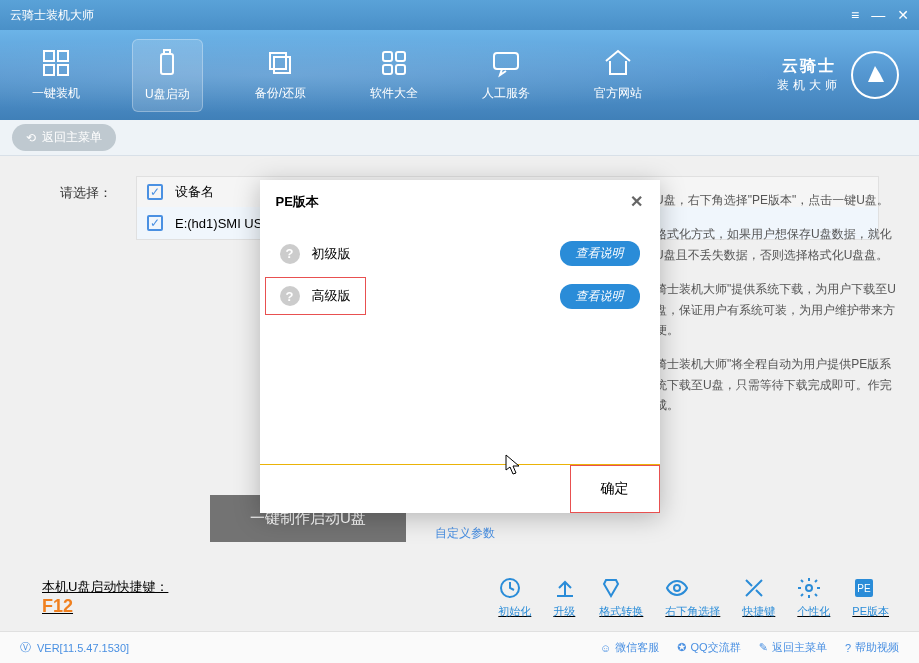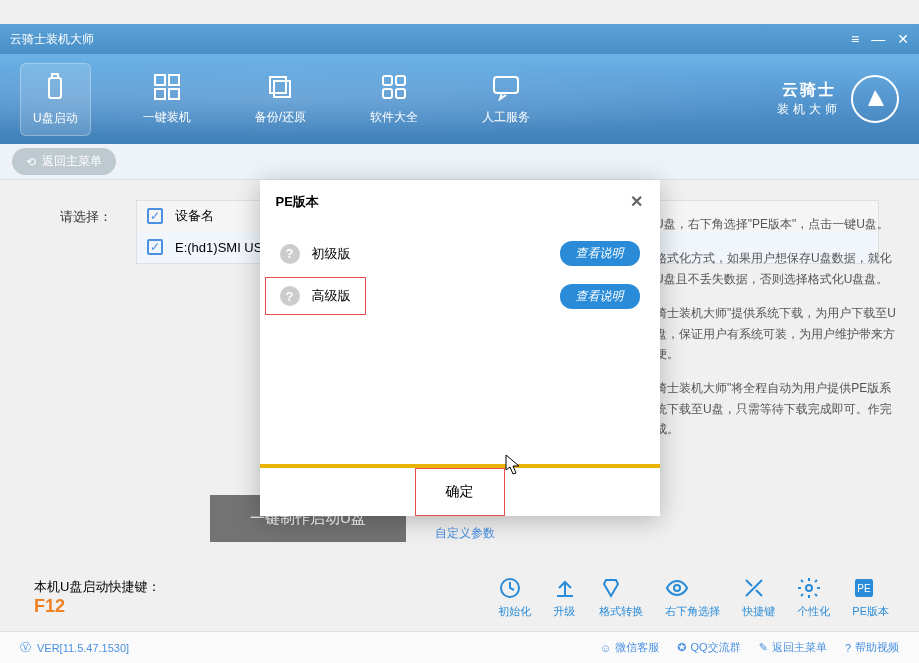--- a/index.html
+++ b/index.html
@@ -1,18 +1,18 @@
 <!DOCTYPE html>
 <html><head>
   <meta charset="utf-8">
   <style>
     * { margin: 0; padding: 0; box-sizing: border-box; font-family: "Microsoft YaHei", sans-serif; }
     body { width: 919px; height: 663px; background: #f0f0f0; overflow: hidden; position: relative; }
     
-    .titlebar { height: 30px; background: linear-gradient(to bottom, #5aa2d8, #4a90c8); display: flex; align-items: center; padding: 0 10px; justify-content: space-between; margin-top: 24px; }
+    .titlebar { height: 30px; background: linear-gradient(to bottom, #5aa2d8, #4a90c8); display: flex; align-items: center; padding: 0 10px; justify-content: space-between; }
     .titlebar-title { color: #fff; font-size: 12px; }
     .titlebar-controls { display: flex; gap: 12px; }
     .titlebar-controls span { color: #fff; cursor: pointer; font-size: 14px; }
     
     .header { height: 90px; background: linear-gradient(to bottom, #6cb4e8, #5496d0, #4080b8); display: flex; align-items: center; padding: 0 20px; position: relative; }
     .header::before { content: ''; position: absolute; inset: 0; background: radial-gradient(ellipse at 30% 50%, rgba(255,255,255,0.15), transparent 60%); }
     .nav-items { display: flex; gap: 40px; position: relative; z-index: 1; }
     .nav-item { display: flex; flex-direction: column; align-items: center; gap: 6px; color: #fff; cursor: pointer; padding: 8px 12px; border-radius: 6px; }
     .nav-item.active { background: rgba(255,255,255,0.15); border: 1px solid rgba(255,255,255,0.3); }
     .nav-item svg { width: 32px; height: 32px; fill: none; stroke: #fff; stroke-width: 2; }
@@ -37,21 +37,21 @@
     .table-header { background: #f5f5f5; display: flex; align-items: center; padding: 6px 10px; gap: 12px; font-size: 13px; }
     .table-row { display: flex; align-items: center; padding: 8px 10px; gap: 12px; font-size: 13px; background: #f0f6fc; }
     .checkbox { width: 16px; height: 16px; border: 2px solid #4a90e2; border-radius: 2px; display: flex; align-items: center; justify-content: center; color: #4a90e2; font-size: 12px; }
     
     .instructions { position: absolute; left: 655px; top: 34px; width: 242px; font-size: 12px; color: #555; line-height: 1.7; }
     .instructions p { margin-bottom: 14px; }
     
     .main-btn { position: absolute; left: 210px; top: 495px; background: #737373; color: #fff; border: none; padding: 14px 40px; font-size: 15px; cursor: pointer; }
     .custom-link { position: absolute; left: 435px; top: 525px; color: #4a90e2; font-size: 12px; cursor: pointer; }
     
-    .footer1 { position: absolute; bottom: 36px; left: 4px; right: 0; height: 60px; display: flex; align-items: center; padding: 0 30px; justify-content: space-between; }
+    .footer1 { position: absolute; bottom: 36px; left: 12px; right: 0; height: 60px; display: flex; align-items: center; padding: 0 30px; justify-content: space-between; text-decoration: underline; }
     .hotkey-info { font-size: 13px; }
     .hotkey-info .key { color: #f08020; font-size: 18px; font-weight: bold; }
     .tool-icons { display: flex; gap: 22px; }
     .tool-icon { display: flex; flex-direction: column; align-items: flex-start; gap: 4px; color: #2a8cd8; font-size: 11px; cursor: pointer; }
     .tool-icon svg { width: 24px; height: 24px; fill: none; stroke: #2a8cd8; stroke-width: 2; }
     
     .footer2 { position: absolute; bottom: 0; left: 0; right: 0; height: 32px; background: #fafafa; border-top: 1px solid #e0e0e0; display: flex; align-items: center; padding: 0 20px; justify-content: space-between; font-size: 11px; color: #4a90e2; }
     .version { display: flex; align-items: center; gap: 6px; }
     .footer-links { display: flex; gap: 18px; }
     .footer-link { display: flex; align-items: center; gap: 4px; cursor: pointer; }
@@ -60,55 +60,55 @@
     .modal { width: 400px; background: #fff; box-shadow: 0 4px 24px rgba(0,0,0,0.25); pointer-events: auto; margin-top: 60px; height: fit-content; }
     .modal-header { display: flex; justify-content: space-between; align-items: center; padding: 12px 16px; font-size: 13px; font-weight: bold; }
     .modal-close { cursor: pointer; font-size: 16px; color: #666; }
     .modal-body { padding: 8px 0; }
     .pe-option { display: flex; align-items: center; justify-content: space-between; padding: 10px 20px; }
     .pe-option.highlighted { outline: 1.5px solid #e85050; outline-offset: -2px; margin: 0 4px; padding: 10px 16px; width: fit-content; margin-left: 4px; }
     .pe-left { display: flex; align-items: center; gap: 12px; }
     .help-icon { width: 20px; height: 20px; border-radius: 50%; background: #ccc; color: #fff; display: flex; align-items: center; justify-content: center; font-size: 13px; font-weight: bold; }
     .pe-name { font-size: 13px; }
     .view-btn { background: #2a8cd8; color: #fff; border: none; border-radius: 12px; padding: 4px 16px; font-size: 12px; cursor: pointer; font-style: italic; }
-    .modal-footer { border-top: 4px solid #eab308; display: flex; justify-content: center; padding: 0; margin-top: 140px; }
+    .modal-footer { border-top: 1px solid #eab308; display: flex; justify-content: flex-end; padding: 0; margin-top: 140px; }
     .confirm-btn { padding: 14px 30px; font-size: 14px; cursor: pointer; border: 1.5px solid #e85050; background: #fff; position: relative; }
     
     .cursor { position: absolute; left: 505px; top: 454px; z-index: 100; pointer-events: none; }
   </style>
 </head>
 <body>
 
 <div class="titlebar">
   <span class="titlebar-title">云骑士装机大师</span>
   <div class="titlebar-controls">
     <span>≡</span>
     <span>—</span>
     <span>✕</span>
   </div>
 </div>
 
 <div class="header">
   <div class="nav-items">
-    <div class="nav-item active">
-      <svg viewBox="0 0 32 32">
-          <rect x="10" y="6" width="12" height="20" rx="2"></rect>
-          <rect x="13" y="2" width="6" height="4"></rect>
-        </svg>
-      <span class="nav-item-label">U盘启动</span>
-    </div>
     <div class="nav-item">
       <svg viewBox="0 0 32 32">
           <rect x="4" y="4" width="10" height="10"></rect>
           <rect x="18" y="4" width="10" height="10"></rect>
           <rect x="4" y="18" width="10" height="10"></rect>
           <rect x="18" y="18" width="10" height="10"></rect>
         </svg>
       <span class="nav-item-label">一键装机</span>
     </div>
+    <div class="nav-item active">
+      <svg viewBox="0 0 32 32">
+          <rect x="10" y="6" width="12" height="20" rx="2"></rect>
+          <rect x="13" y="2" width="6" height="4"></rect>
+        </svg>
+      <span class="nav-item-label">U盘启动</span>
+    </div>
     <div class="nav-item">
       <svg viewBox="0 0 32 32">
           <rect x="6" y="6" width="16" height="16"></rect>
           <rect x="10" y="10" width="16" height="16"></rect>
         </svg>
       <span class="nav-item-label">备份/还原</span>
     </div>
     <div class="nav-item">
       <svg viewBox="0 0 32 32">
           <rect x="5" y="5" width="9" height="9" rx="2"></rect>
@@ -117,20 +117,26 @@
           <rect x="18" y="18" width="9" height="9" rx="2"></rect>
         </svg>
       <span class="nav-item-label">软件大全</span>
     </div>
     <div class="nav-item">
       <svg viewBox="0 0 32 32">
           <rect x="4" y="6" width="24" height="16" rx="3"></rect>
           <path d="M12 22l-2 6 6-4"></path>
         </svg>
       <span class="nav-item-label">人工服务</span>
+    </div>
+    <div class="nav-item">
+      <svg viewBox="0 0 32 32">
+          <path d="M4 14 L16 4 L28 14 M8 14 V27 H24 V14"></path>
+        </svg>
+      <span class="nav-item-label">官方网站</span>
     </div>
   </div>
   <div class="brand">
     <div class="brand-text">
       <span class="brand-main">云骑士</span>
       <span class="brand-sub">装机大师</span>
     </div>
     <div class="brand-logo">
       <svg width="30" height="30" viewBox="0 0 30 30" fill="#fff">
           <path d="M8 22 L15 6 L20 14 L24 22 Z"></path>

